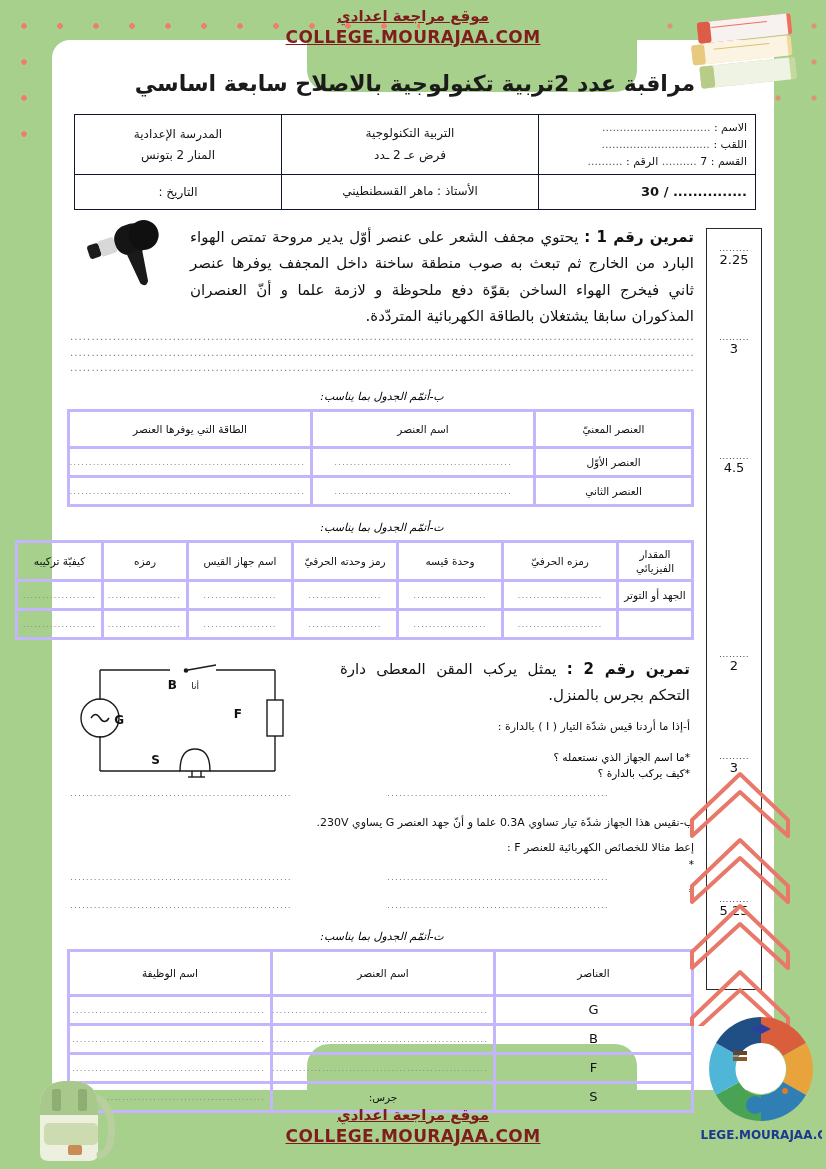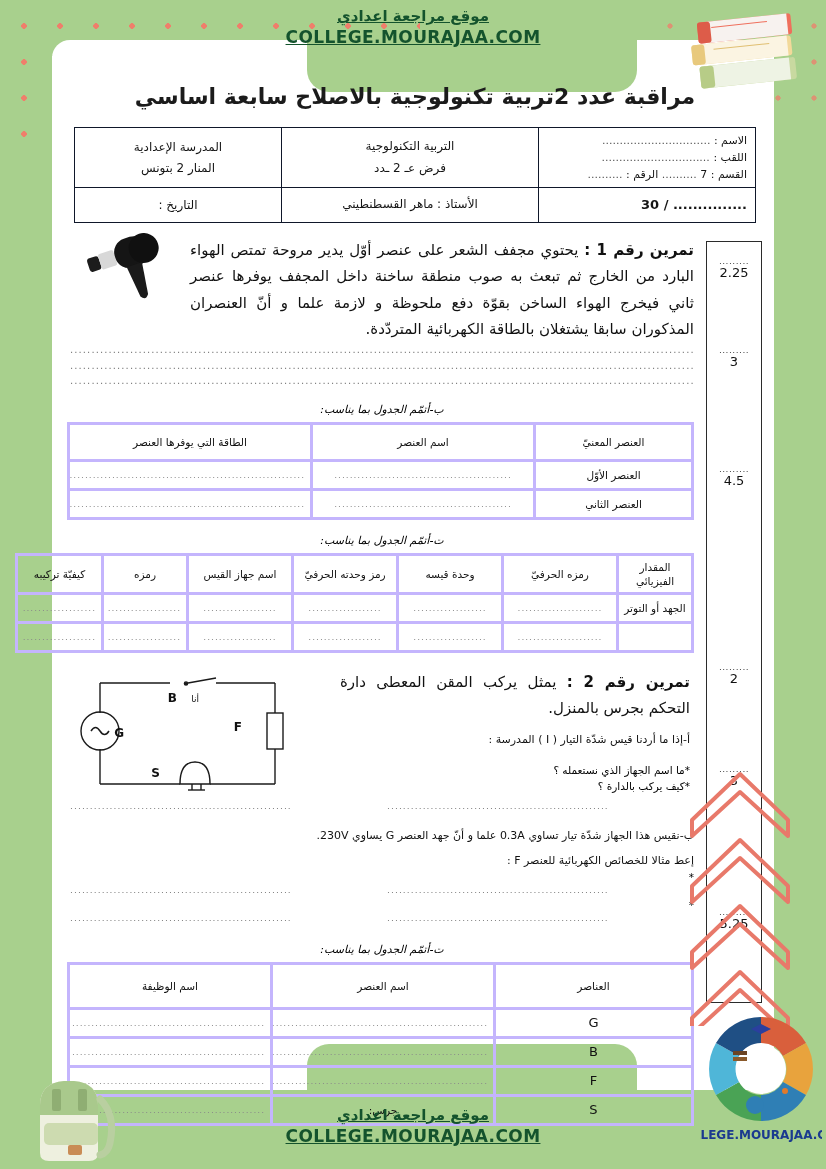--- a/index.html
+++ b/index.html
@@ -46,37 +46,37 @@
     background:#a8d08d;border-radius:0 0 22px 22px;
   }
   .notch-bottom{
     position:absolute;left:255px;bottom:0;width:330px;height:46px;
     background:#a8d08d;border-radius:22px 22px 0 0;
   }
 
   
   .brand{
     position:absolute;left:50%;transform:translateX(-50%);
-    text-align:center;color:#14532d;z-index:6;
+    text-align:center;color:#7f1d1d;z-index:6;
     font-family:"DejaVu Sans","Liberation Sans",sans-serif;
   }
   .brand-top{top:6px;}
   .brand .ar{font-size:15px;font-weight:bold;text-decoration:underline;line-height:1.35;}
   .brand .url{font-size:17px;font-weight:bold;letter-spacing:.4px;text-decoration:underline;line-height:1.3;}
   .brand-bottom{bottom:22px;}
 
   
   .books{position:absolute;right:6px;top:2px;width:150px;height:100px;z-index:7;}
   .logo-wheel{position:absolute;right:4px;bottom:18px;width:122px;height:140px;z-index:7;}
   .backpack{position:absolute;left:18px;bottom:6px;width:120px;height:92px;z-index:7;}
   .chevrons{position:absolute;right:28px;top:758px;width:110px;height:268px;z-index:5;}
 
   
   .doc{
-    position:absolute;left:70px;top:70px;width:690px;height:1010px;
+    position:absolute;left:70px;top:57px;width:690px;height:1010px;
     z-index:4;
   }
   .doc-title{
     text-align:center;font-size:22px;font-weight:bold;color:#1b1b1b;
     margin:14px 0 18px 0;letter-spacing:0;
     font-family:"DejaVu Sans","Liberation Sans",sans-serif;
   }
 
   
   table.hdr{
@@ -322,21 +322,21 @@
         </tbody>
           </table>
       </div>
 
       <div class="ex2-row">
         <div class="ex2-text">
           <div class="ex-text">
             <b>تمرين رقم 2 :</b>
             <span>يمثل يركب المقن المعطى دارة التحكم بجرس بالمنزل.</span>
           </div>
-          <div class="q-line">أ-إذا ما أردنا قيس شدّة التيار ( I ) المدرسة :</div>
+          <div class="q-line">أ-إذا ما أردنا قيس شدّة التيار ( I ) بالدارة :</div>
           <div style="height:14px"></div>
           <div class="bullet-line">*ما اسم الجهاز الذي نستعمله ؟</div>
           <div class="bullet-line">*كيف يركب بالدارة ؟</div>
         </div>
 
         <svg class="circuit" viewBox="0 0 270 130">
           <g stroke="#1a1a1a" stroke-width="1.4" fill="none">
 
             <line x1="30" y1="14" x2="100" y2="14"></line>
             <line x1="146" y1="14" x2="205" y2="14"></line>

